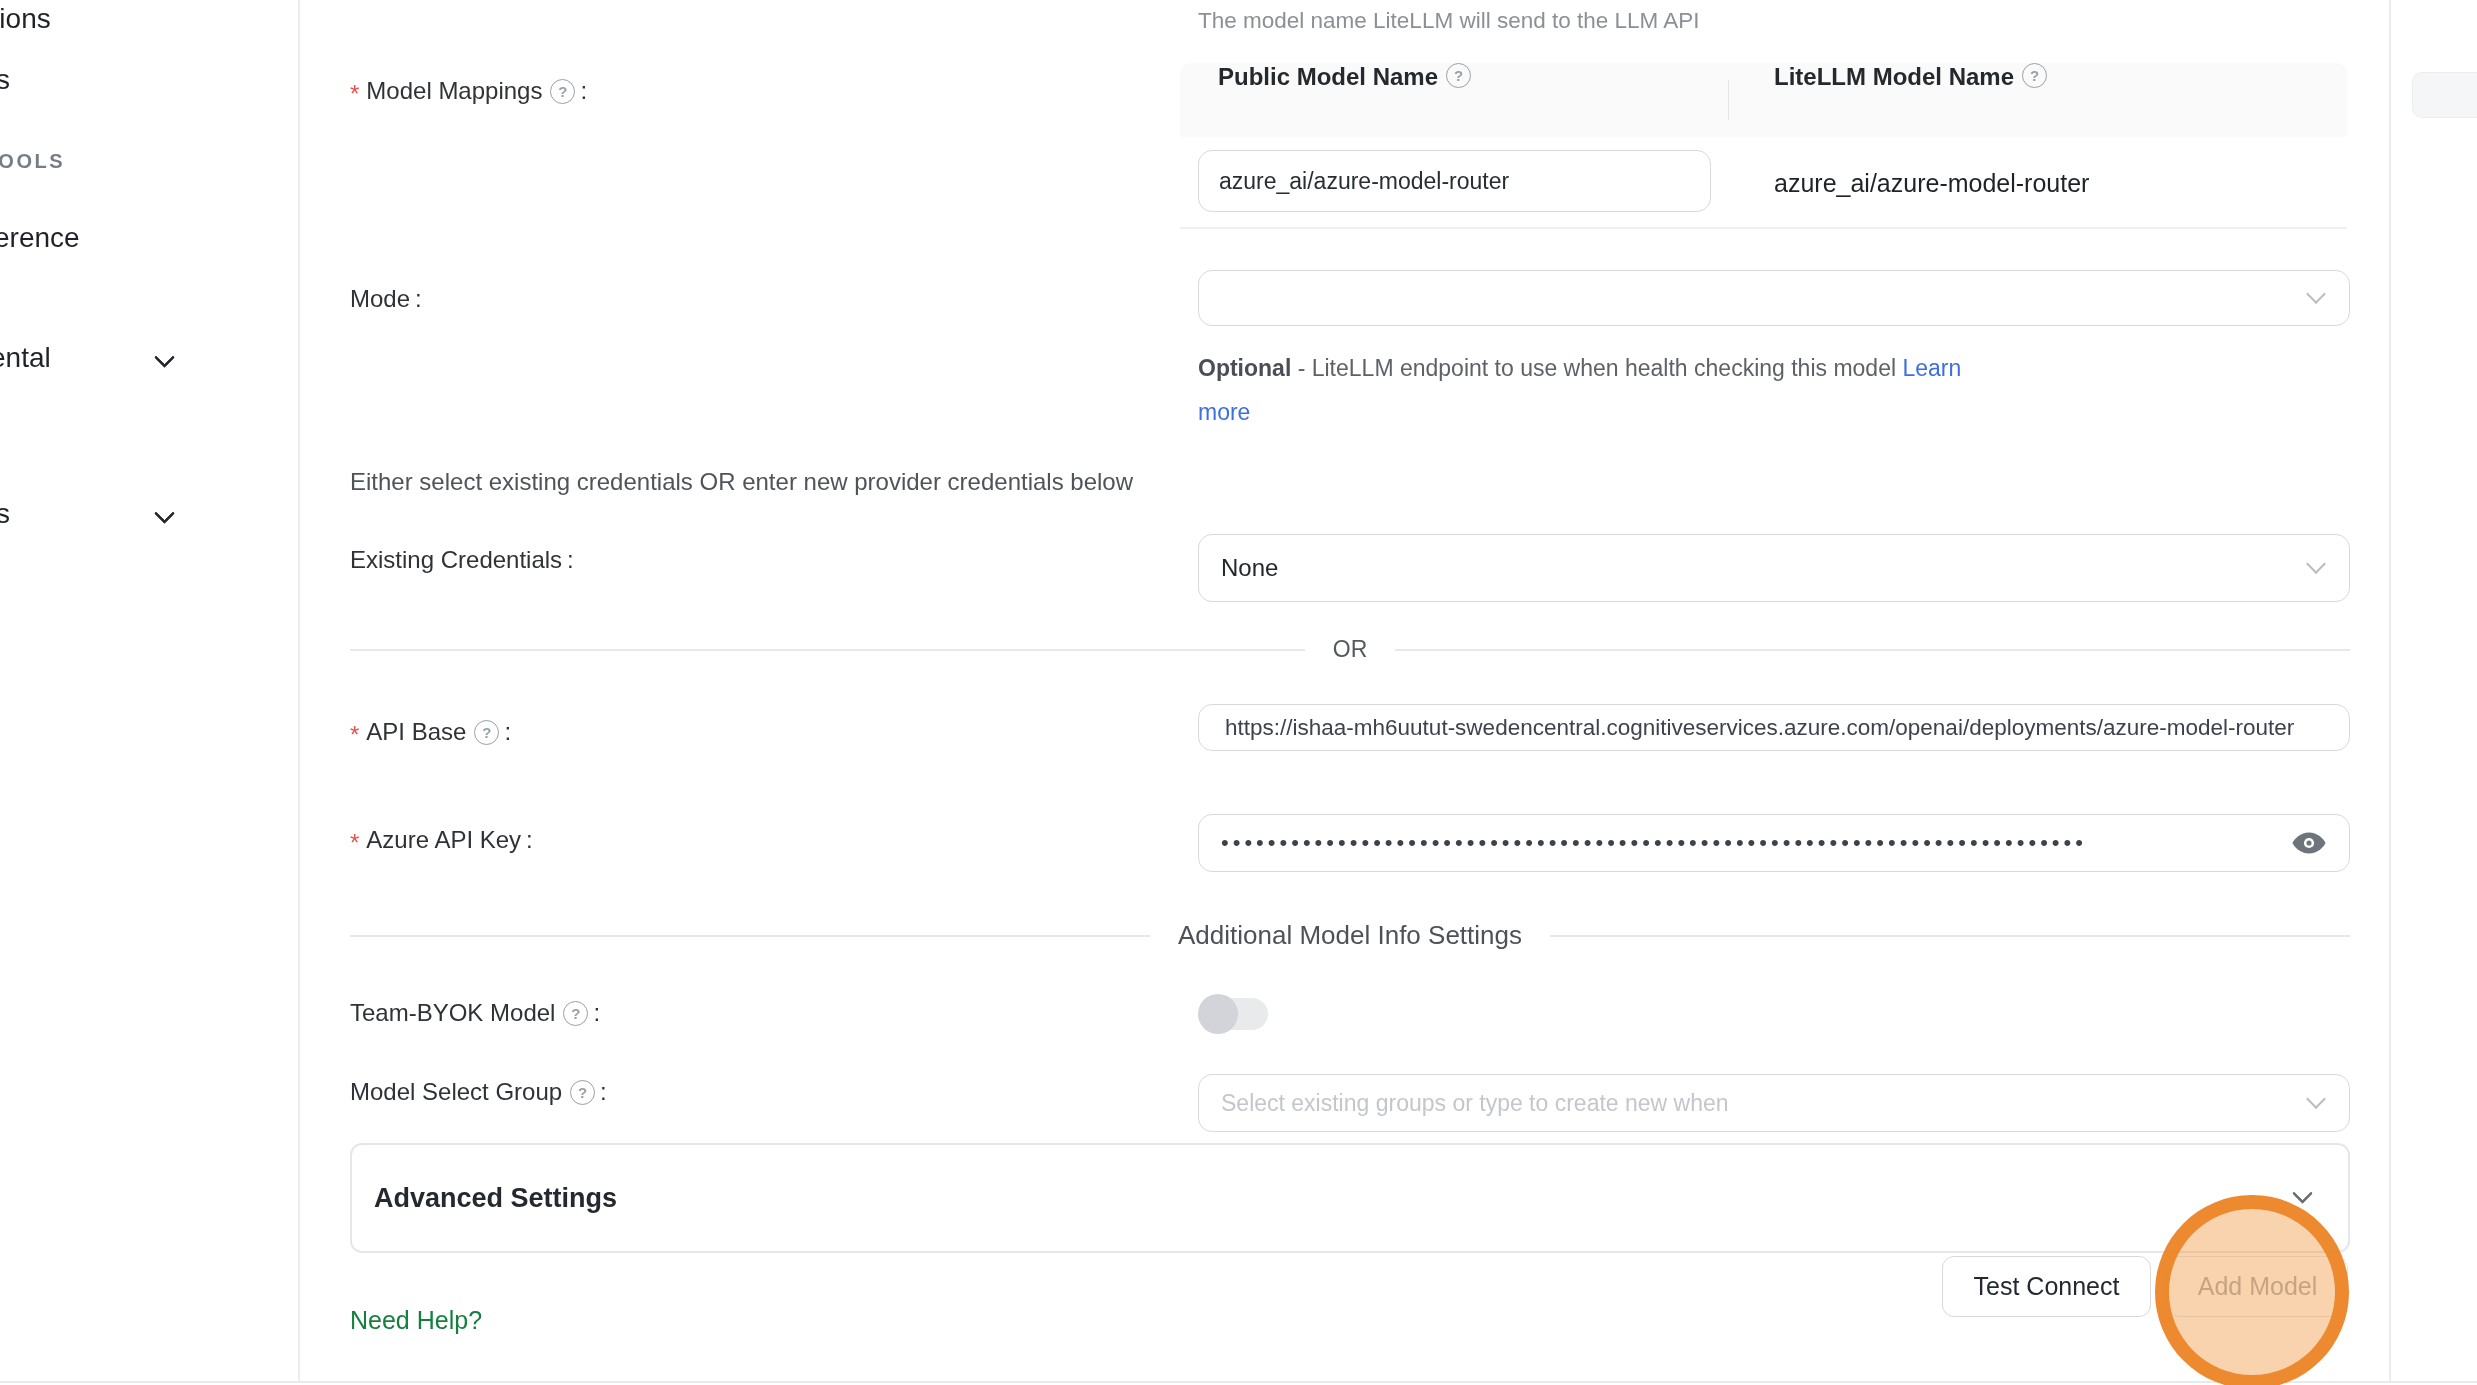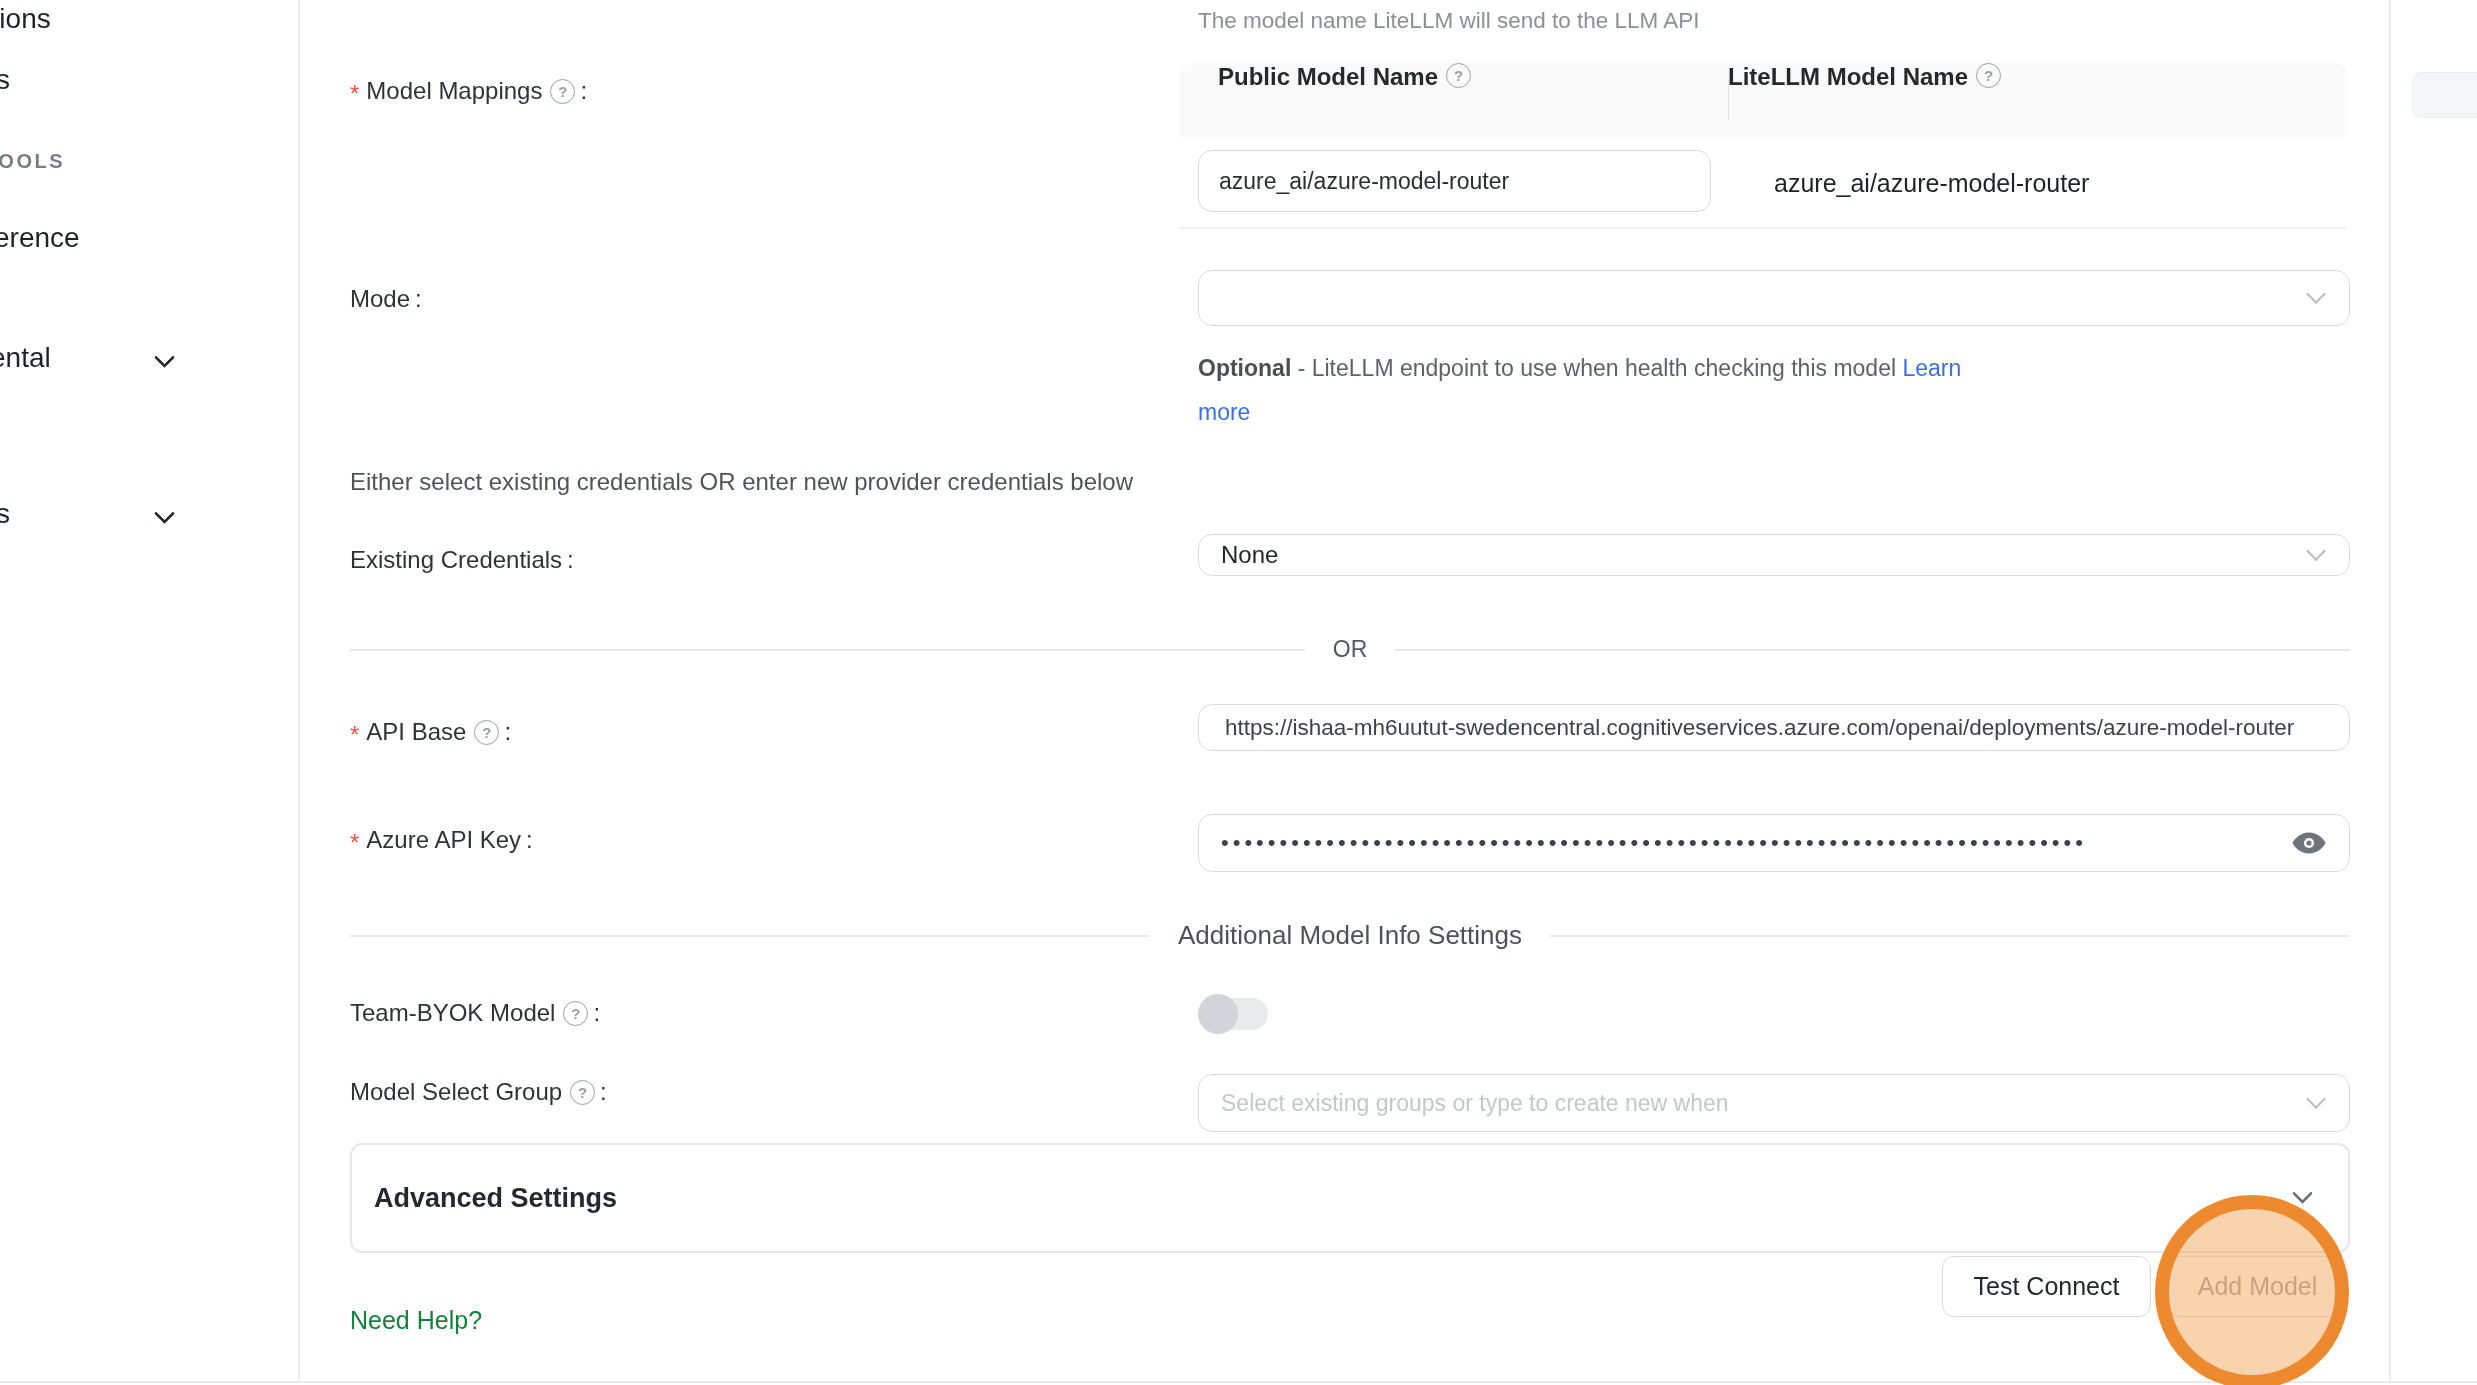--- a/index.html
+++ b/index.html
@@ -52,35 +52,35 @@
   #mode-help { position:absolute; left:1198px; top:346px; width:815px; font-size:23px; line-height:44px; color:#5d6269; }
   #mode-help b { color:#4a4f55; font-weight:700; }
   #mode-help a { color:#3d6fe0; text-decoration:none; cursor:pointer; }
 
   
   #mm-table { position:absolute; left:1180px; top:63px; width:1167px; }
   .mm-head { display:flex; height:74px; background:#fafafa; border-radius:10px 10px 0 0; position:relative; }
   .mm-hcell { display:flex; align-items:flex-start; font-size:24px; font-weight:700; color:#24292e; }
   .mm-hcell .qicon { border-width:1.6px; }
   .mm-hcell-1 { width:548px; padding-left:38px; }
-  .mm-hcell-2 { width:619px; }
+  .mm-hcell-2 { width:619px; padding-left:46px; }
   .mm-col-divider { position:absolute; left:548px; top:17px; width:1px; height:40px; background:#e3e5e8; }
   .mm-body { position:relative; height:92px; border-bottom:2px solid #eef0f2; }
   .mm-input { position:absolute; left:18px; top:13px; width:513px; height:62px;
     border:1.7px solid #d9d9d9; border-radius:14px; background:#fff;
     display:flex; align-items:center; padding:0 20px; font-size:23px; color:#2a2e33; cursor:text; }
   .mm-value { position:absolute; left:594px; top:0; height:92px; display:flex; align-items:center; font-size:25px; color:#1f2329; }
 
   
   .control { position:absolute; left:1198px; width:1152px; background:#fff;
     border:1.7px solid #d9d9d9; border-radius:14px; display:flex; align-items:center; }
   .sel-chev { position:absolute; right:26px; top:50%; width:14px; height:14px; margin-top:-11px;
     border-right:2.4px solid #b9bdc3; border-bottom:2.4px solid #b9bdc3; transform:rotate(45deg); }
   #mode-select { top:270px; height:56px; cursor:pointer; }
-  #cred-select { top:534px; height:42px; padding:16px 22px; font-size:24px; color:#23272c; cursor:pointer; }
+  #cred-select { top:534px; height:68px; padding:16px 22px; font-size:24px; color:#23272c; cursor:pointer; }
   #api-input   { top:704px; height:47px; padding:0 0 0 26px; font-size:22.5px; color:#3c434d; overflow:hidden; white-space:nowrap; cursor:text; }
   #key-input   { top:814px; height:58px; padding:0 64px 0 22px; font-size:22px; letter-spacing:4px; color:#3c434d; overflow:hidden; white-space:nowrap; cursor:text; }
   #mag-select  { top:1074px; height:58px; padding:0 22px; font-size:23px; color:#c3c7cd; cursor:pointer; }
   .eye { position:absolute; right:22px; top:50%; transform:translateY(-50%); cursor:pointer; line-height:0; }
 
   
   .divider-row { position:absolute; left:350px; width:2000px; display:flex; align-items:center; gap:28px; }
   .divider-row .line { flex:1; height:2px; background:#e6e8ea; }
   #or-divider { top:636px; font-size:23px; color:#55595f; }
   #section-divider { top:920px; font-size:26px; color:#4d525a; }

